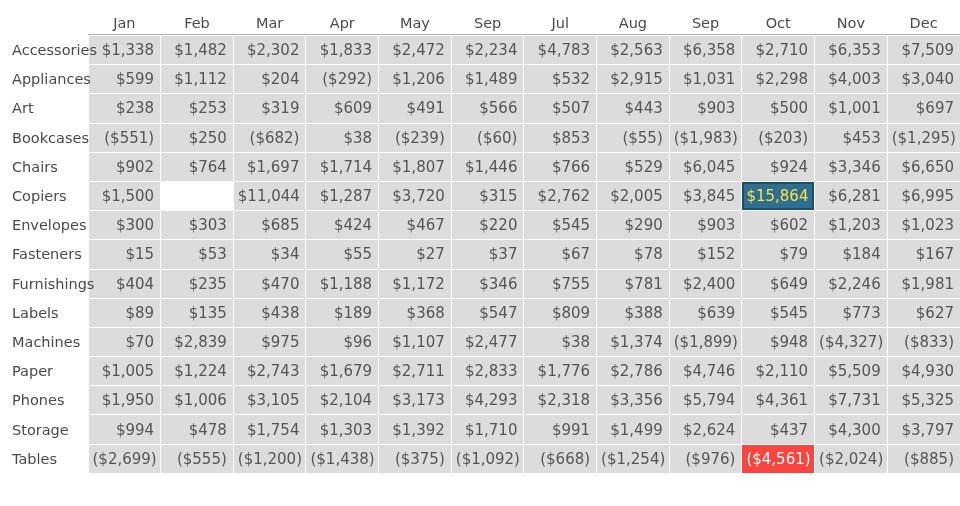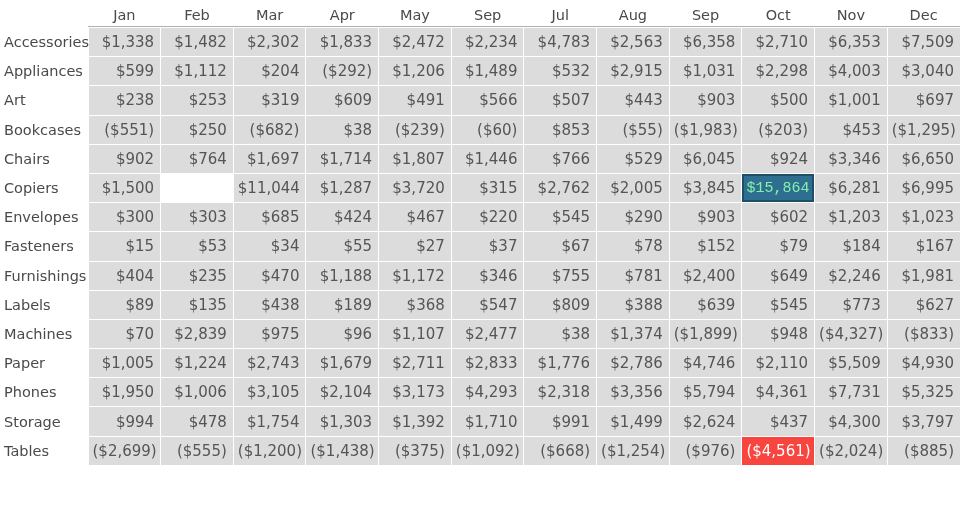--- a/index.html
+++ b/index.html
@@ -32,21 +32,21 @@
   thead th.corner {
     background: #ffffff;
     border: none;
     height: 22px;
   }
   thead th.colhdr {
     font-size: 14.5px;
     font-weight: normal;
     color: #4a4a4a;
     text-align: center;
-    padding: 1px 6px 3px 6px;
+    padding: 9px 6px 3px 6px;
     background: #ffffff;
     border: none;
     height: 22px;
     vertical-align: bottom;
     white-space: nowrap;
   }
   
   thead tr.rule th {
     padding: 0;
     height: 1px;
@@ -57,21 +57,21 @@
   }
   thead tr.rule th.ruled {
     background: #b0b0b0;
   }
 
   tbody th.rowhdr {
     font-size: 14.5px;
     font-weight: normal;
     color: #4a4a4a;
     text-align: left;
-    padding: 0 8px 0 4px;
+    padding: 0 8px 0 12px;
     background: #ffffff;
     border: none;
     white-space: nowrap;
     height: 28.2px;
     vertical-align: middle;
   }
   tbody td.cell {
     font-size: 15px;
     color: #555555;
     text-align: right;
@@ -84,23 +84,22 @@
     white-space: nowrap;
     overflow: hidden;
   }
   tbody td.cell.empty {
     background: #ffffff;
     border-left: 1px solid #ffffff;
     border-top: 1px solid #ffffff;
   }
   tbody td.cell.hl-blue {
     background: #2e6e8e;
-    color: #86efac;
+    color: #fde047;
     box-shadow: inset 0 0 0 2px #1d4f68;
-    font-family: Liberation Mono, monospace;
   }
   tbody td.cell.hl-red {
     background: #f8453f;
     color: #ffffff;
   }
   tbody tr:last-child td.cell {
     border-bottom: 1px solid #ffffff;
   }
 </style>
 </head>

